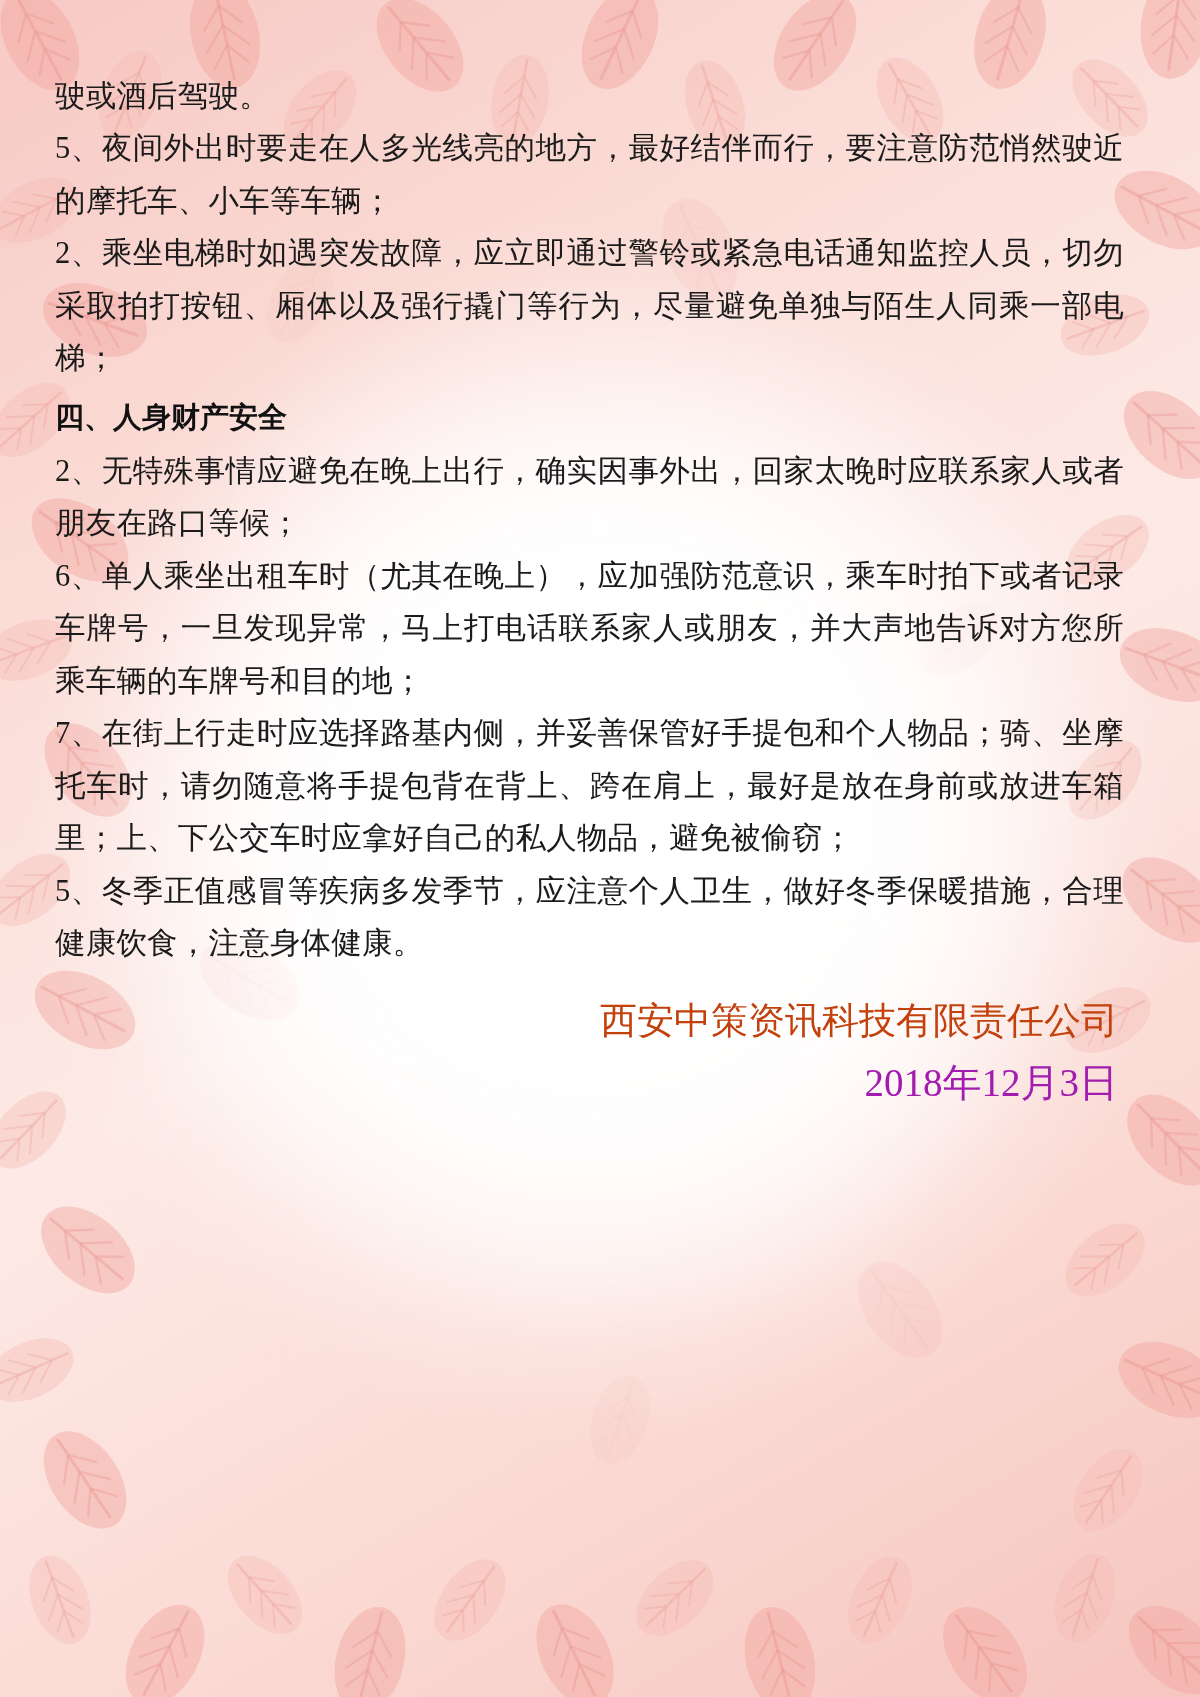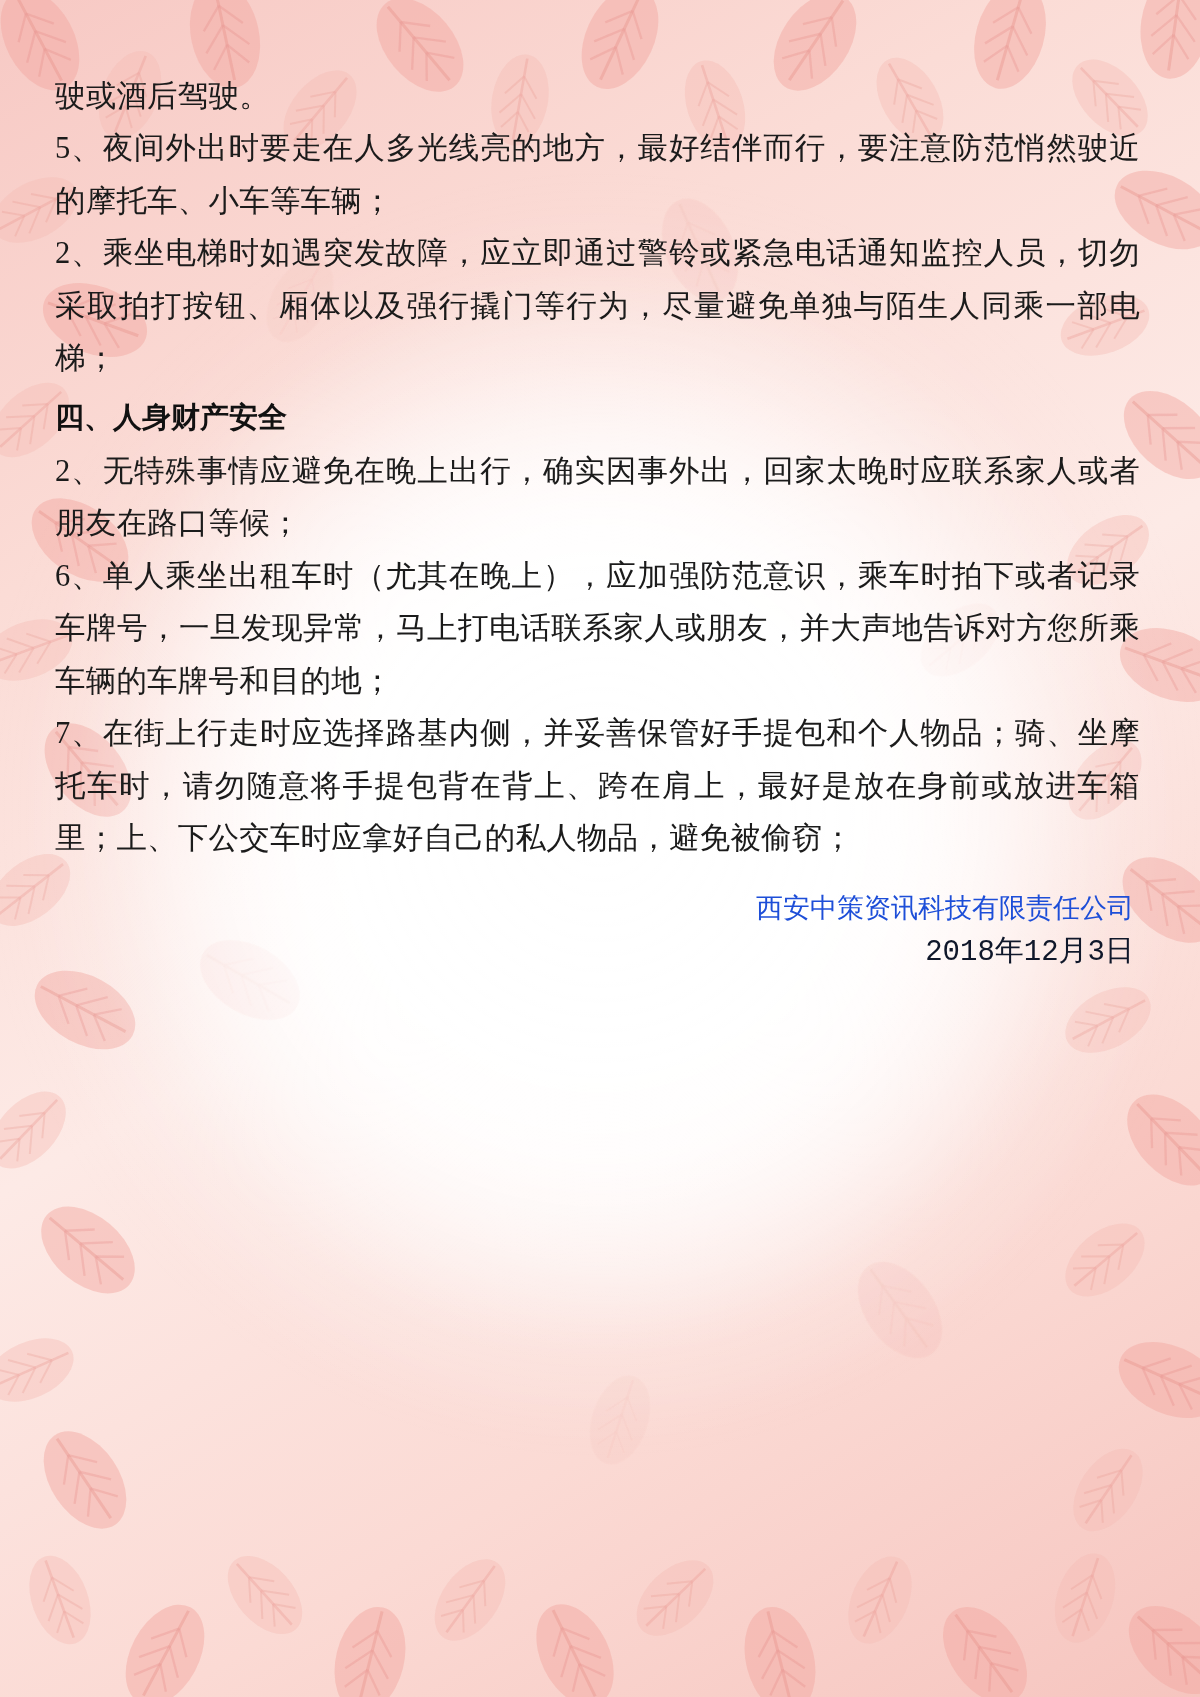--- a/index.html
+++ b/index.html
@@ -36,21 +36,21 @@
     z-index: 2;
     background: radial-gradient(ellipse 52% 38% at 50% 48%, rgba(255,255,255,0.93) 0%, rgba(255,255,255,0.86) 42%, rgba(255,255,255,0.40) 66%, rgba(255,255,255,0.05) 84%, rgba(255,255,255,0) 100%);
     pointer-events: none;
   }
 
   
   #page {
     position: absolute;
     inset: 0;
     z-index: 3;
-    padding: 70px 60px 40px 55px;
+    padding: 70px 76px 40px 55px;
     box-sizing: border-box;
     border-radius: 9px;
   }
   .para {
     font-size: 30.5px;
     line-height: 1.72;
     color: #1b1b1b;
     text-align: justify;
     text-justify: inter-ideograph;
     letter-spacing: 0.2px;
@@ -62,29 +62,28 @@
     font-weight: bold;
     color: #111;
     margin: 6px 0 2px 0;
   }
   .sign-block {
     margin-top: 22px;
     text-align: right;
     padding-right: 6px;
   }
   .sign-company {
-    font-size: 27px;
+    font-size: 37px;
     line-height: 1.62;
-    color: #1d4ed8;
+    color: #c2410c;
   }
   .sign-date {
-    font-size: 29px;
+    font-size: 39px;
     line-height: 1.62;
-    color: #0f172a;
-    font-family: Liberation Mono, monospace;
+    color: #a21caf;
   }
 </style>
 </head>
 <body>
 
 <div id="bg-layer"></div>
 
 <svg id="bg-leaves" viewBox="0 0 1200 1697" preserveAspectRatio="none" xmlns="http://www.w3.org/2000/svg">
   <defs>
     <g id="leafshape">
@@ -168,19 +167,20 @@
 
   <p class="para">驶或酒后驾驶。</p>
   <p class="para">5、夜间外出时要走在人多光线亮的地方，最好结伴而行，要注意防范悄然驶近的摩托车、小车等车辆；</p>
   <p class="para">2、乘坐电梯时如遇突发故障，应立即通过警铃或紧急电话通知监控人员，切勿采取拍打按钮、厢体以及强行撬门等行为，尽量避免单独与陌生人同乘一部电梯；</p>
 
   <h2 class="heading">四、人身财产安全</h2>
 
   <p class="para">2、无特殊事情应避免在晚上出行，确实因事外出，回家太晚时应联系家人或者朋友在路口等候；</p>
   <p class="para">6、单人乘坐出租车时（尤其在晚上），应加强防范意识，乘车时拍下或者记录车牌号，一旦发现异常，马上打电话联系家人或朋友，并大声地告诉对方您所乘车辆的车牌号和目的地；</p>
   <p class="para">7、在街上行走时应选择路基内侧，并妥善保管好手提包和个人物品；骑、坐摩托车时，请勿随意将手提包背在背上、跨在肩上，最好是放在身前或放进车箱里；上、下公交车时应拿好自己的私人物品，避免被偷窃；</p>
+  <p class="para">5、冬季正值感冒等疾病多发季节，应注意个人卫生，做好冬季保暖措施，合理健康饮食，注意身体健康。</p>
 
   <div class="sign-block">
     <div class="sign-company">西安中策资讯科技有限责任公司</div>
     <div class="sign-date">2018年12月3日</div>
   </div>
 
 </div>
 
 </body></html>

